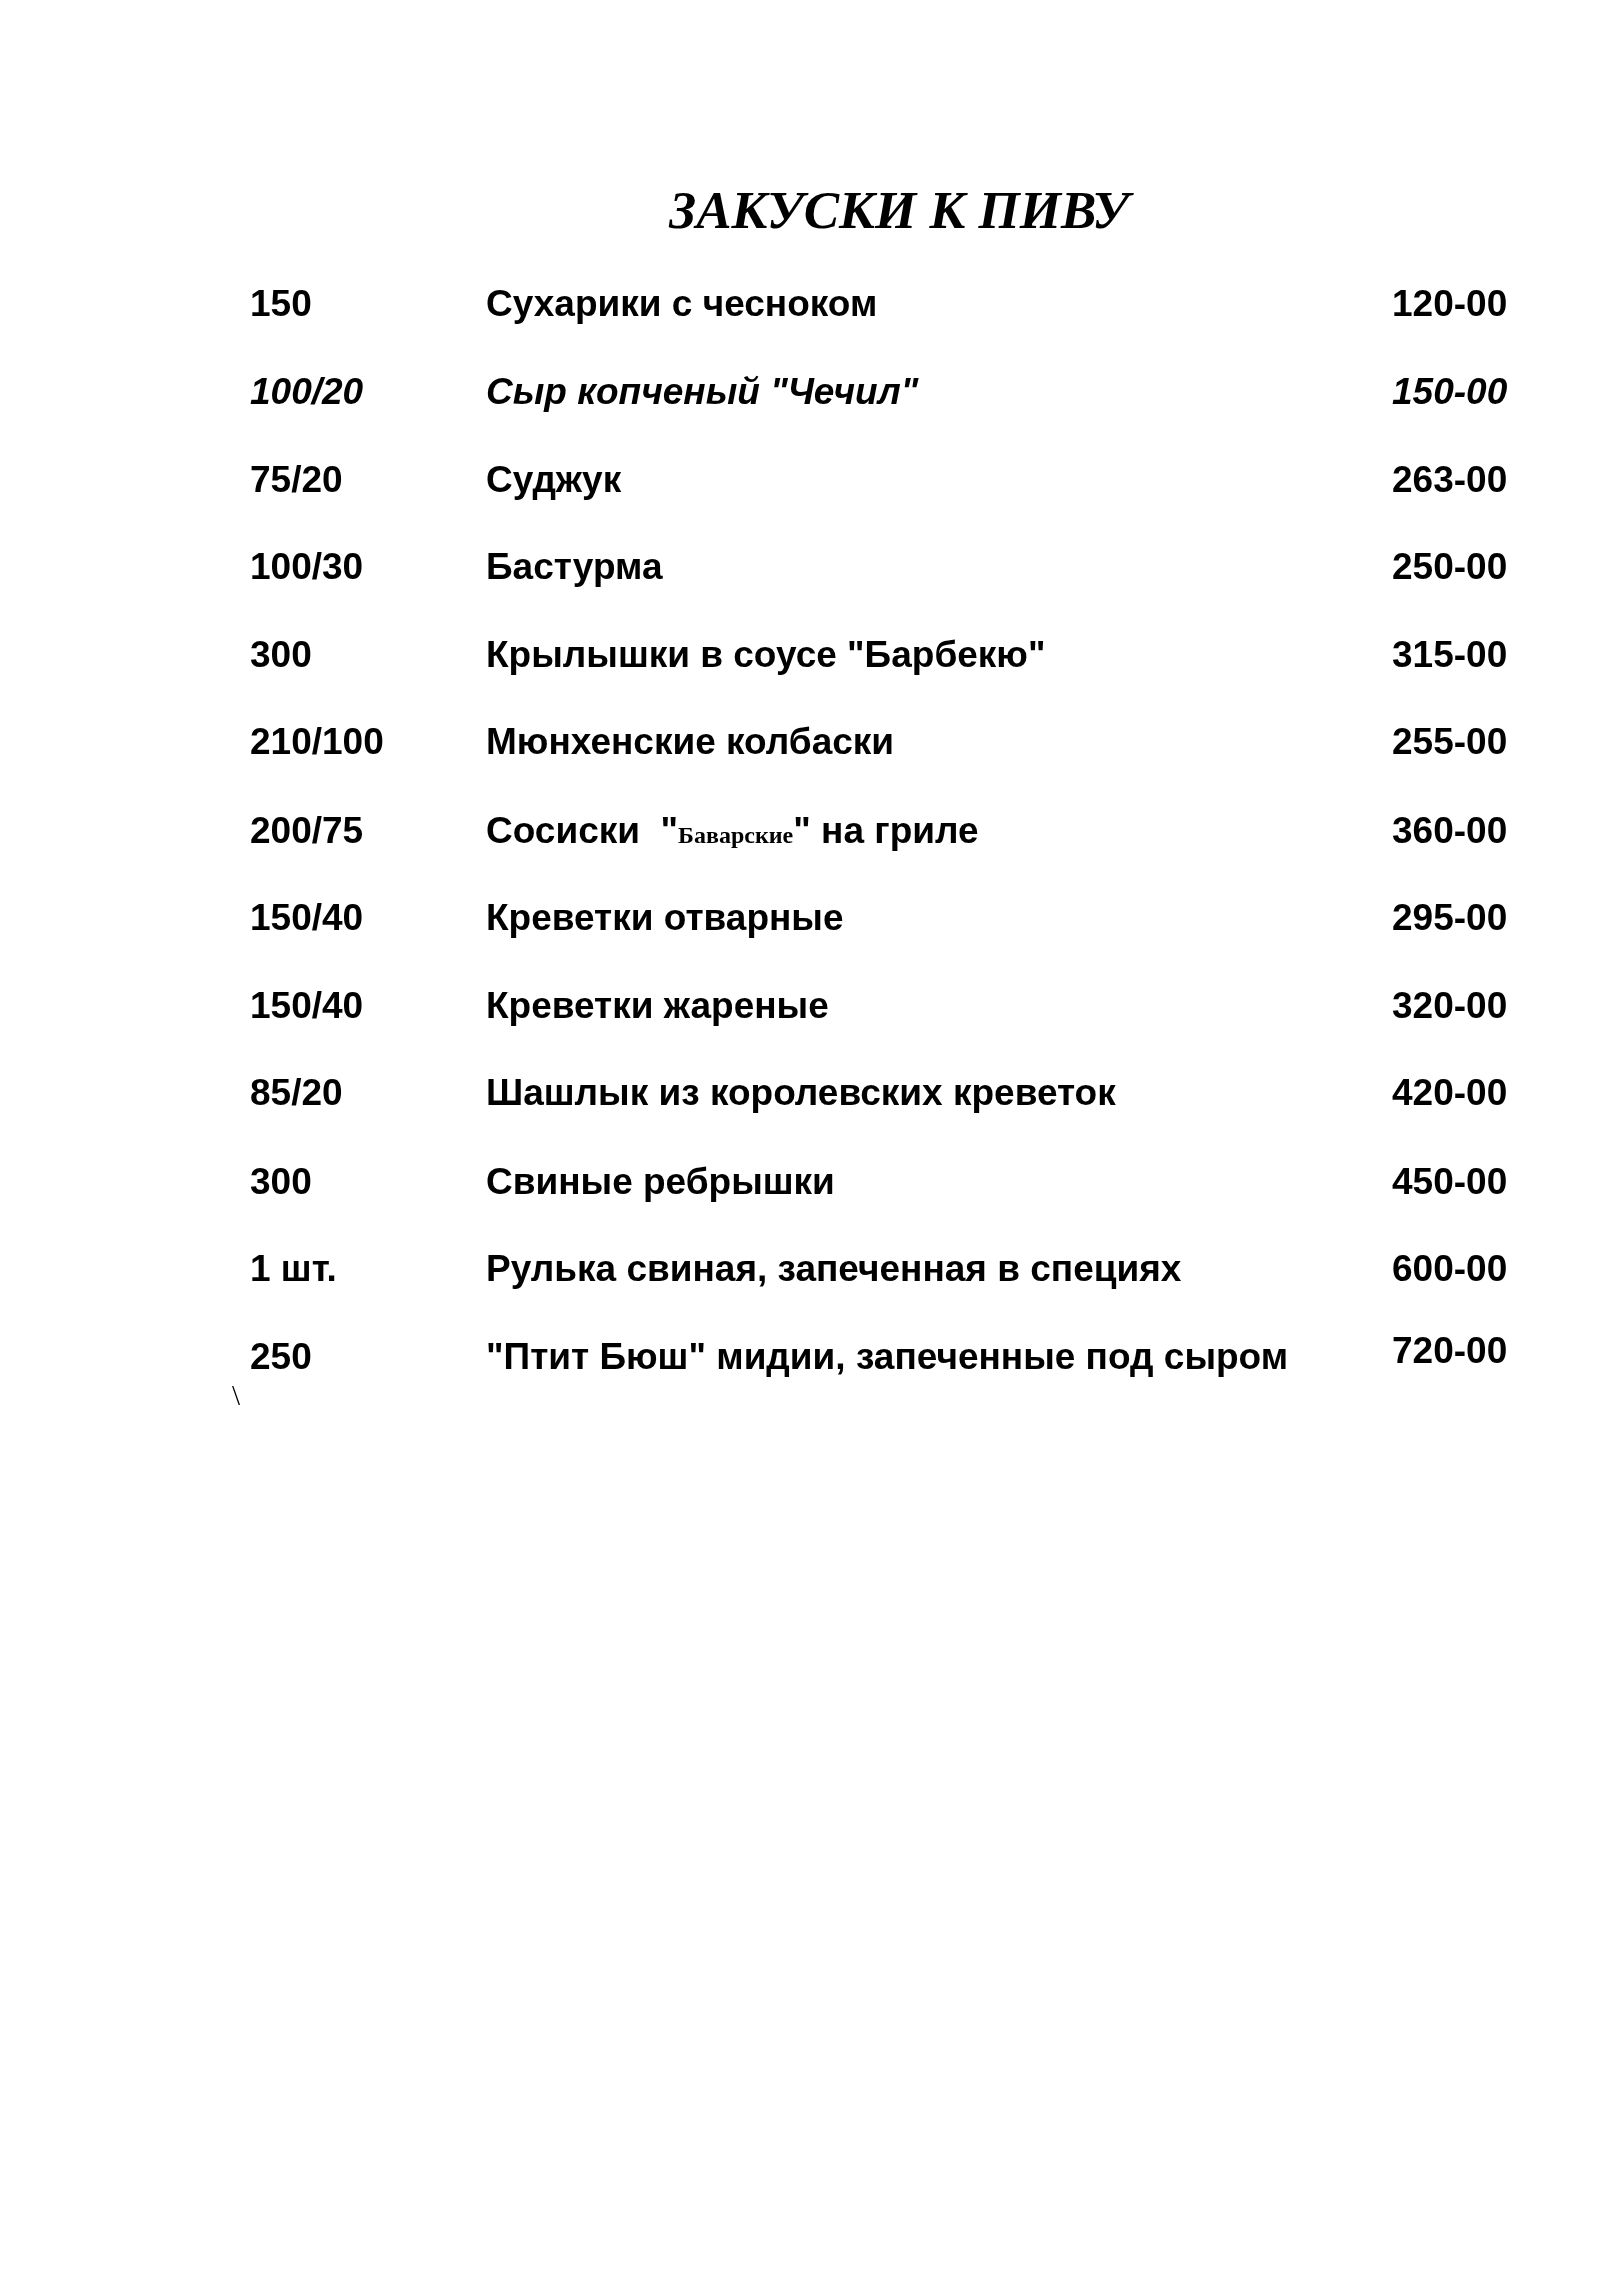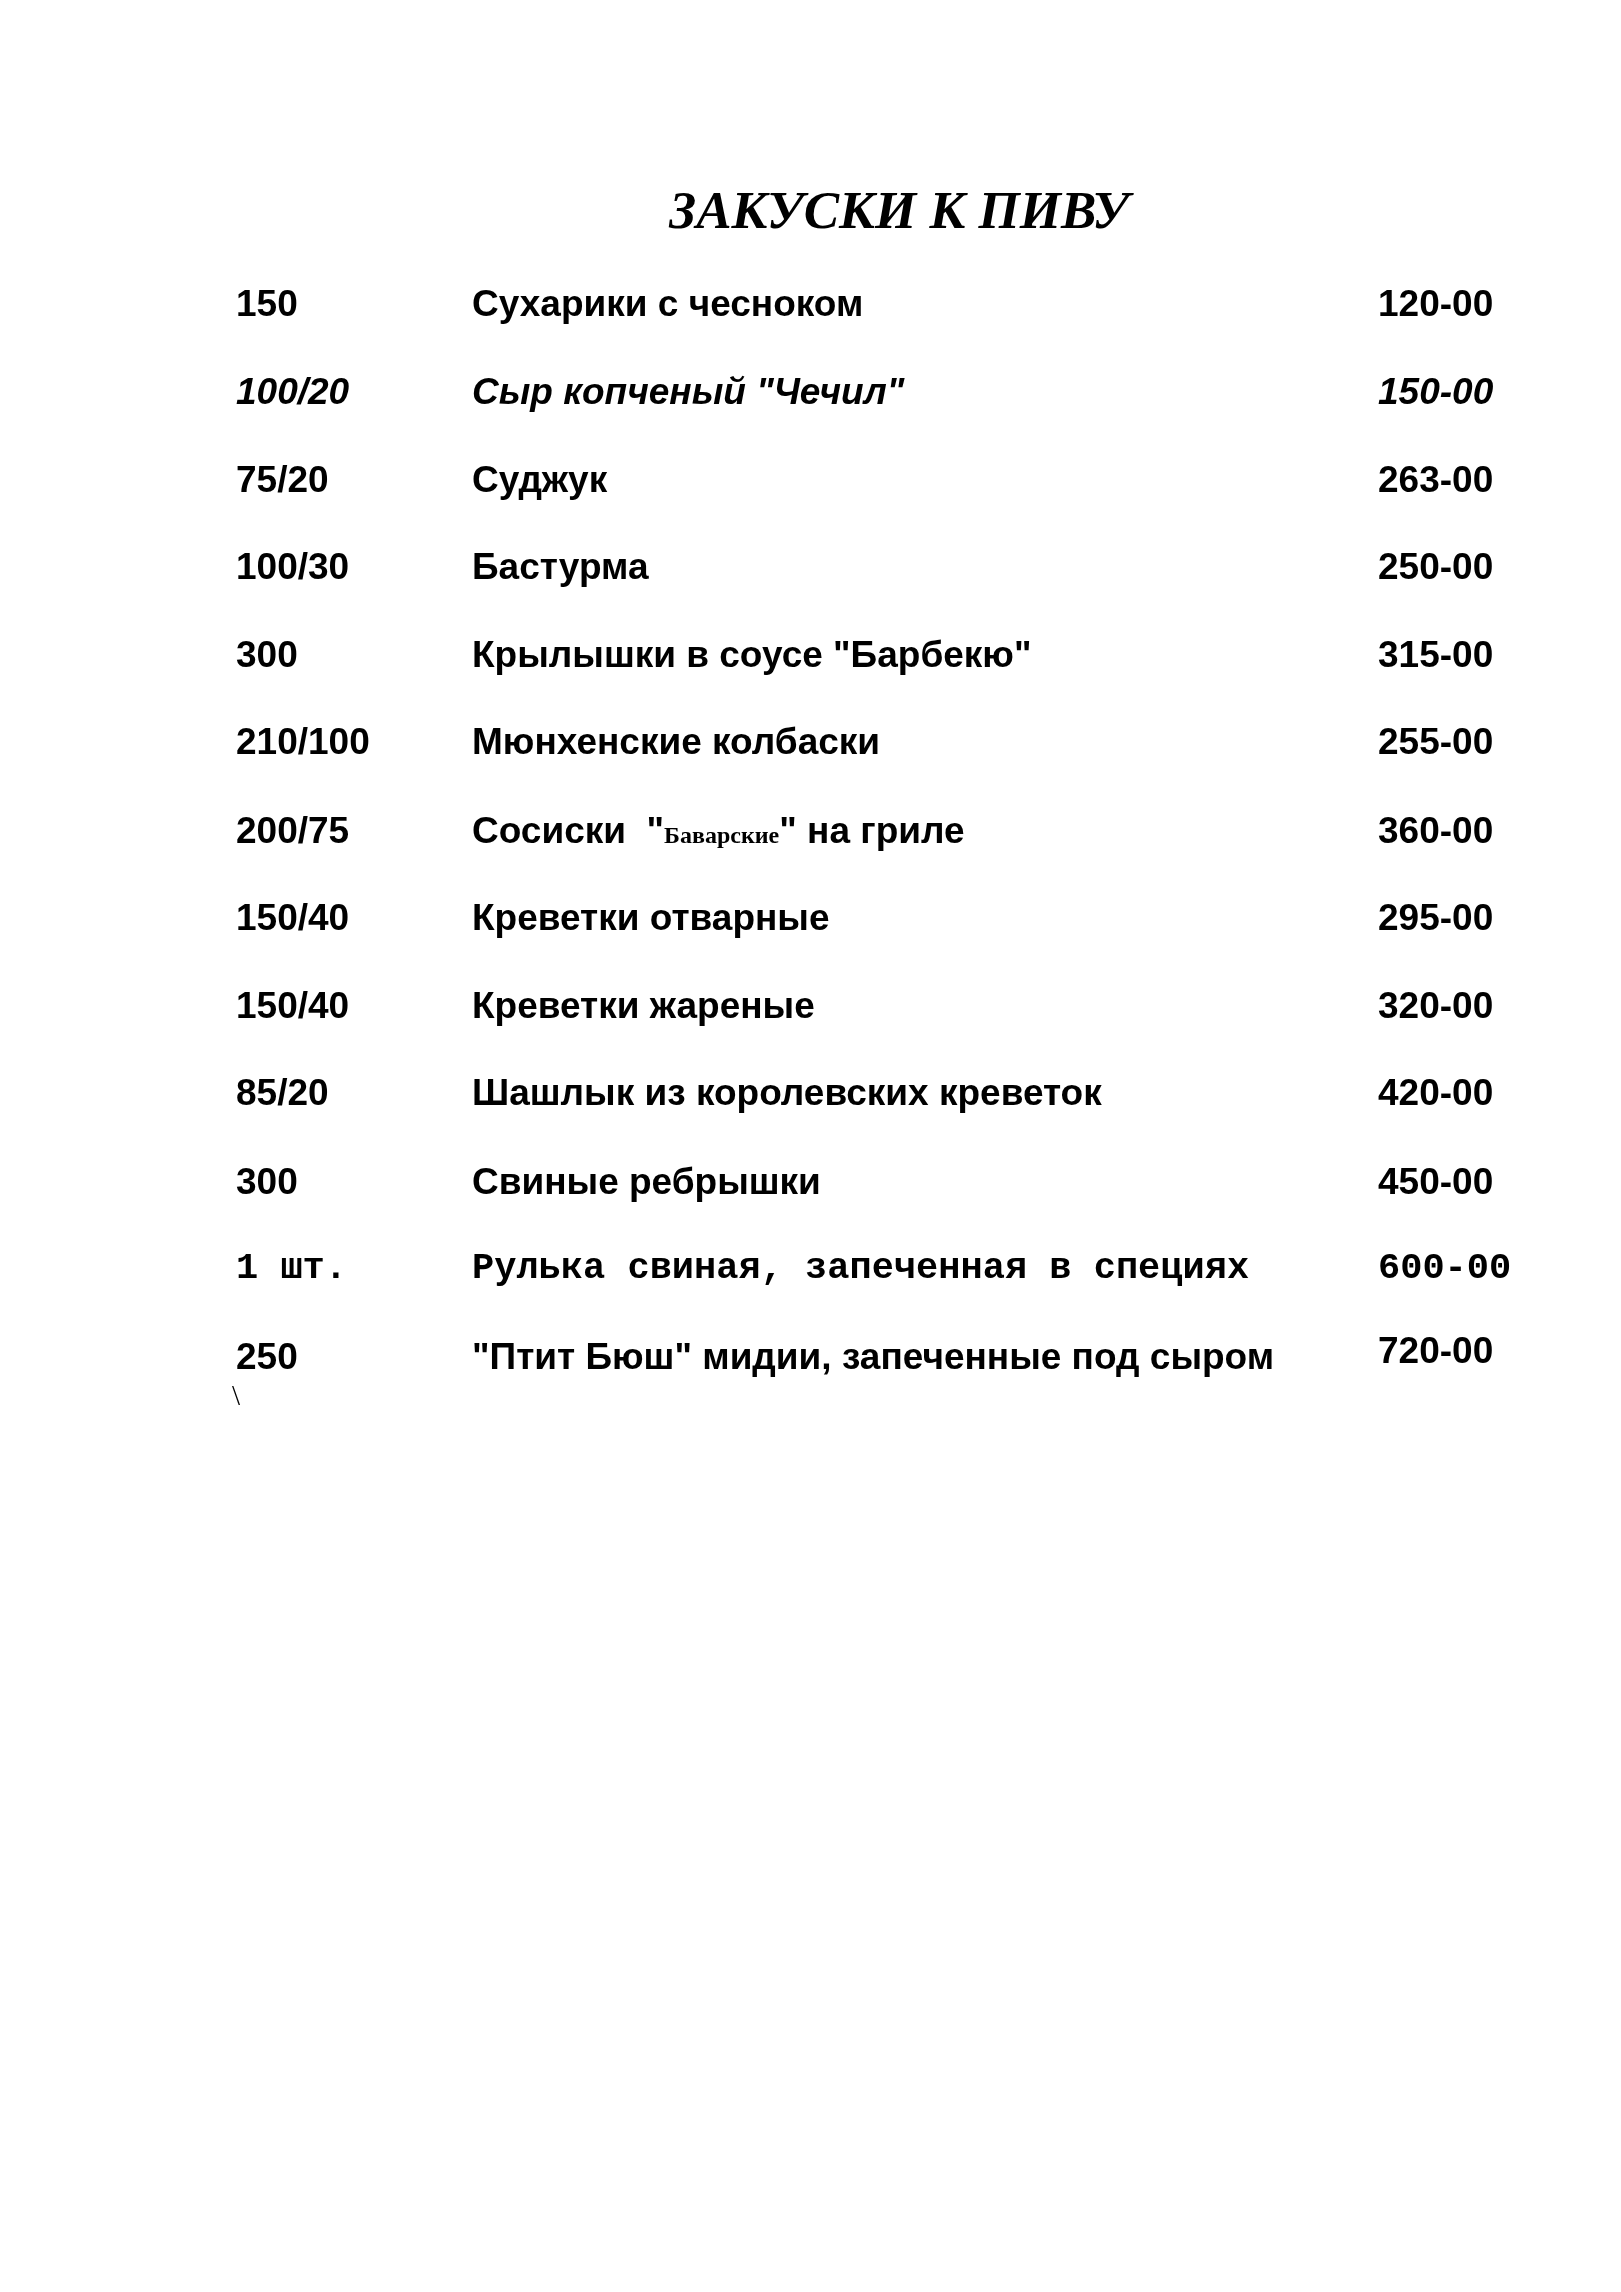--- a/index.html
+++ b/index.html
@@ -23,21 +23,21 @@
       font-family: "Liberation Serif", "DejaVu Serif", serif;
       font-style: italic;
       font-weight: bold;
       font-size: 53px;
       line-height: 63px;
       margin: 0;
       white-space: nowrap;
     }
     .row {
       position: absolute;
-      left: 4px;
+      left: 18px;
       width: 1413px;
       height: 49px;
       font-family: "Liberation Sans", "DejaVu Sans", sans-serif;
       font-weight: bold;
       font-size: 37px;
       line-height: 49px;
       white-space: nowrap;
     }
     .row .weight {
       position: absolute;
@@ -137,21 +137,21 @@
   <span class="name">Шашлык из королевских креветок</span>
   <span class="price">420-00</span>
 </div>
 
 <div class="row" style="top:1157px;">
   <span class="weight">300</span>
   <span class="name">Свиные ребрышки</span>
   <span class="price">450-00</span>
 </div>
 
-<div class="row" style="top:1244px;font-family:Liberation Mono, monospace;">
+<div class="row" style="top:1244px;">
   <span class="weight">1 шт.</span>
   <span class="name">Рулька свиная, запеченная в специях</span>
   <span class="price">600-00</span>
 </div>
 
 <div class="row" style="top:1332px;">
   <span class="weight">250</span>
   <span class="name">"Птит Бюш" мидии, запеченные под сыром</span>
   <span class="price raised">720-00</span>
 </div>

